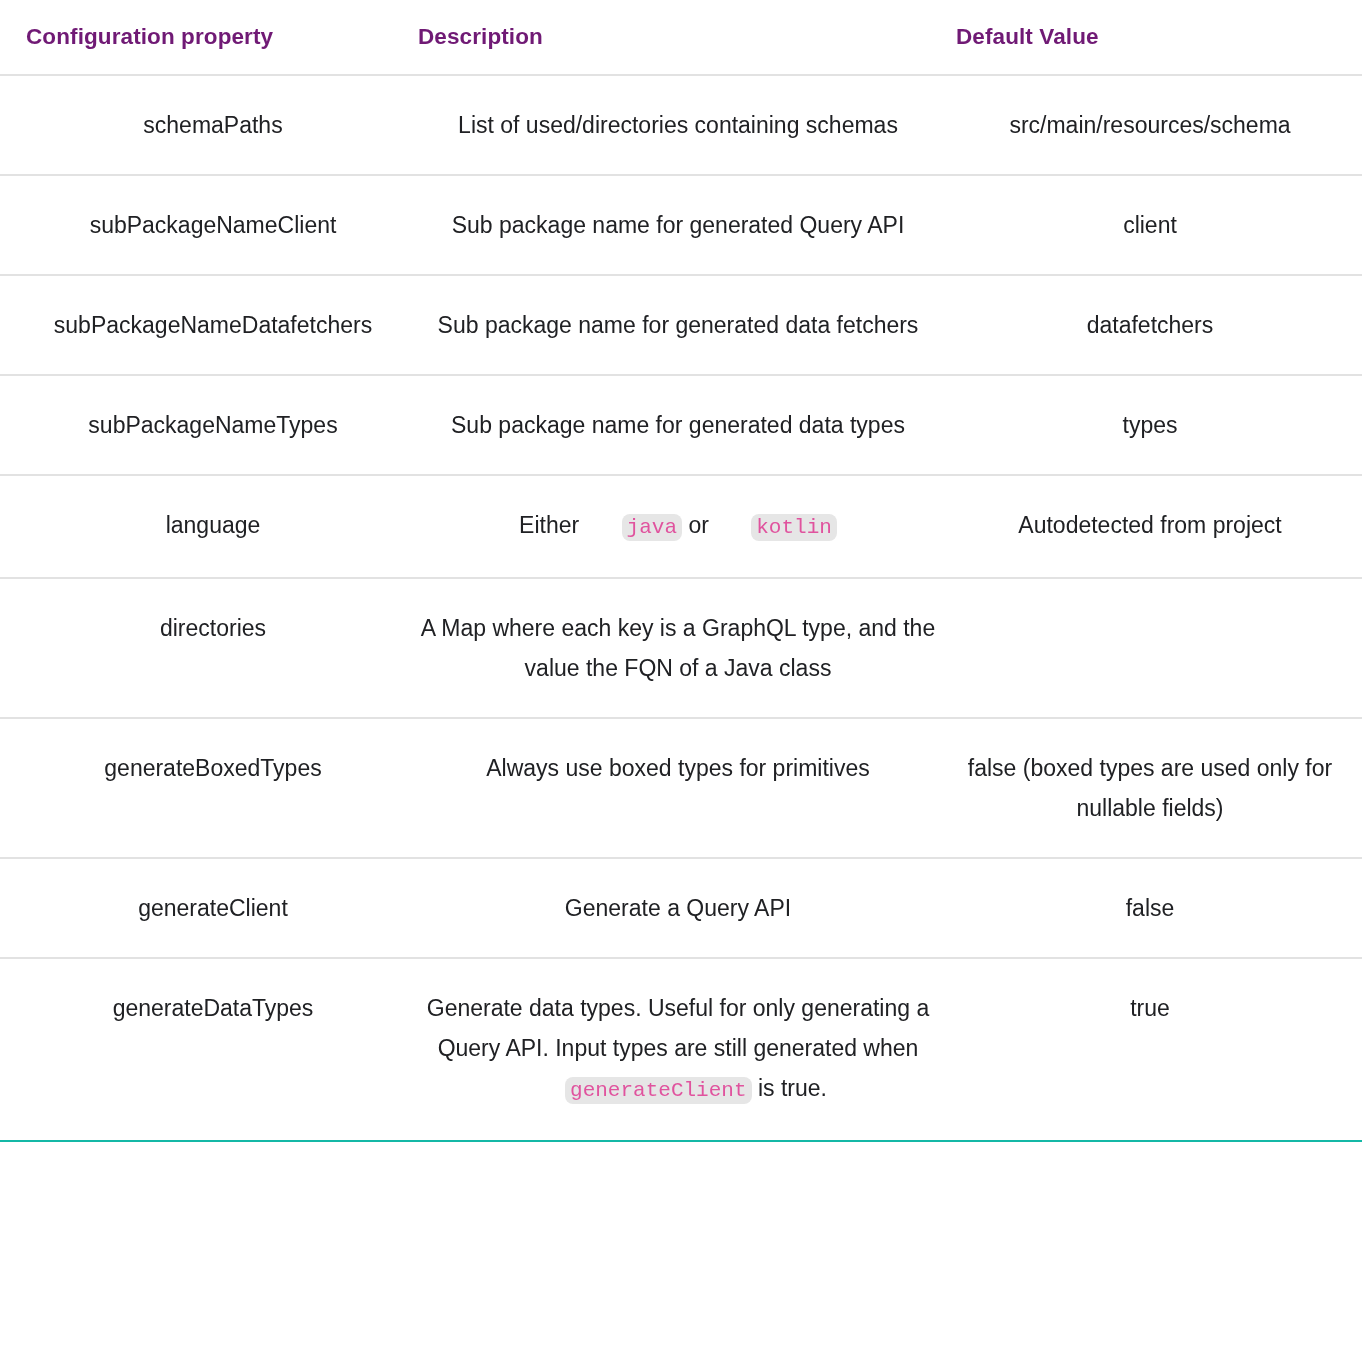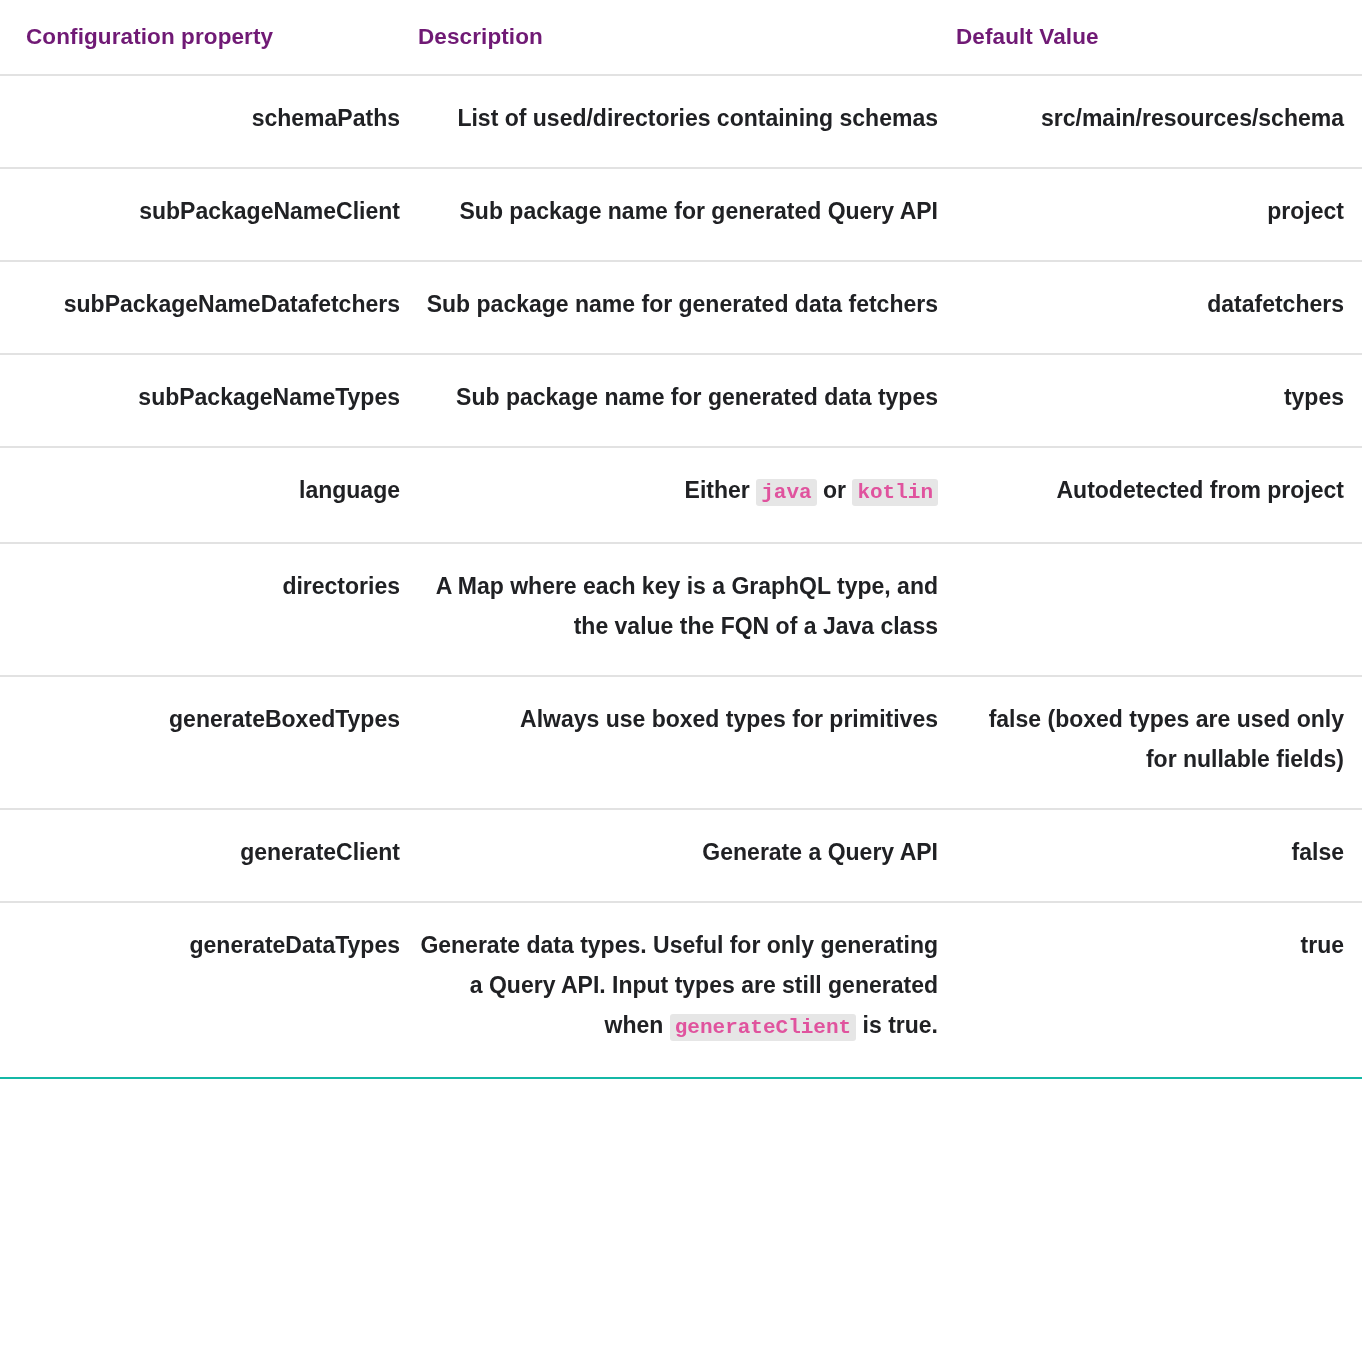--- a/index.html
+++ b/index.html
@@ -34,45 +34,46 @@
     color: #701a75;
     padding: 22px 18px 22px 26px;
     border-bottom: 2px solid #e2e2e2;
     vertical-align: top;
     letter-spacing: 0.1px;
   }
   .doc-table thead th.h2 { padding-left: 0; }
   .doc-table thead th.h3 { padding-left: 0; }
 
   .doc-table tbody td {
-    text-align: right;
+    text-align: center;
     font-size: 23px;
     line-height: 40px;
-    font-weight: bold;
+    font-weight: normal;
     color: #202124;
-    padding: 22px 18px 29px 26px;
+    padding: 29px 18px 29px 26px;
     border-bottom: 2px solid #e2e2e2;
     vertical-align: top;
     word-wrap: break-word;
   }
   .doc-table tbody td.d2 { padding-left: 0; }
   .doc-table tbody td.d3 { padding-left: 0; margin-left: 43px; }
 
   .doc-table tbody tr:last-child td {
     border-bottom: 2px solid #14b8a6;
   }
 
   code.inline {
     font-family: "Liberation Mono", "DejaVu Sans Mono", monospace;
     font-size: 21px;
     color: #e0539e;
     background: #e6e6e6;
-    border-radius: 3px;
+    border-radius: 8px;
     padding: 2px 5px;
     white-space: pre;
+    margin-left: 36px;
   }
 </style>
 </head>
 <body>
 
 <table class="doc-table">
   <colgroup>
     <col class="c1">
     <col class="c2">
     <col class="c3">
@@ -86,21 +87,21 @@
   </thead>
   <tbody id="table-body">
       <tr>
         <td class="d1">schemaPaths</td>
         <td class="d2">List of used/directories containing schemas</td>
         <td class="d3">src/main/resources/schema</td>
       </tr>
       <tr>
         <td class="d1">subPackageNameClient</td>
         <td class="d2">Sub package name for generated Query API</td>
-        <td class="d3">project</td>
+        <td class="d3">client</td>
       </tr>
       <tr>
         <td class="d1">subPackageNameDatafetchers</td>
         <td class="d2">Sub package name for generated data fetchers</td>
         <td class="d3">datafetchers</td>
       </tr>
       <tr>
         <td class="d1">subPackageNameTypes</td>
         <td class="d2">Sub package name for generated data types</td>
         <td class="d3">types</td>

